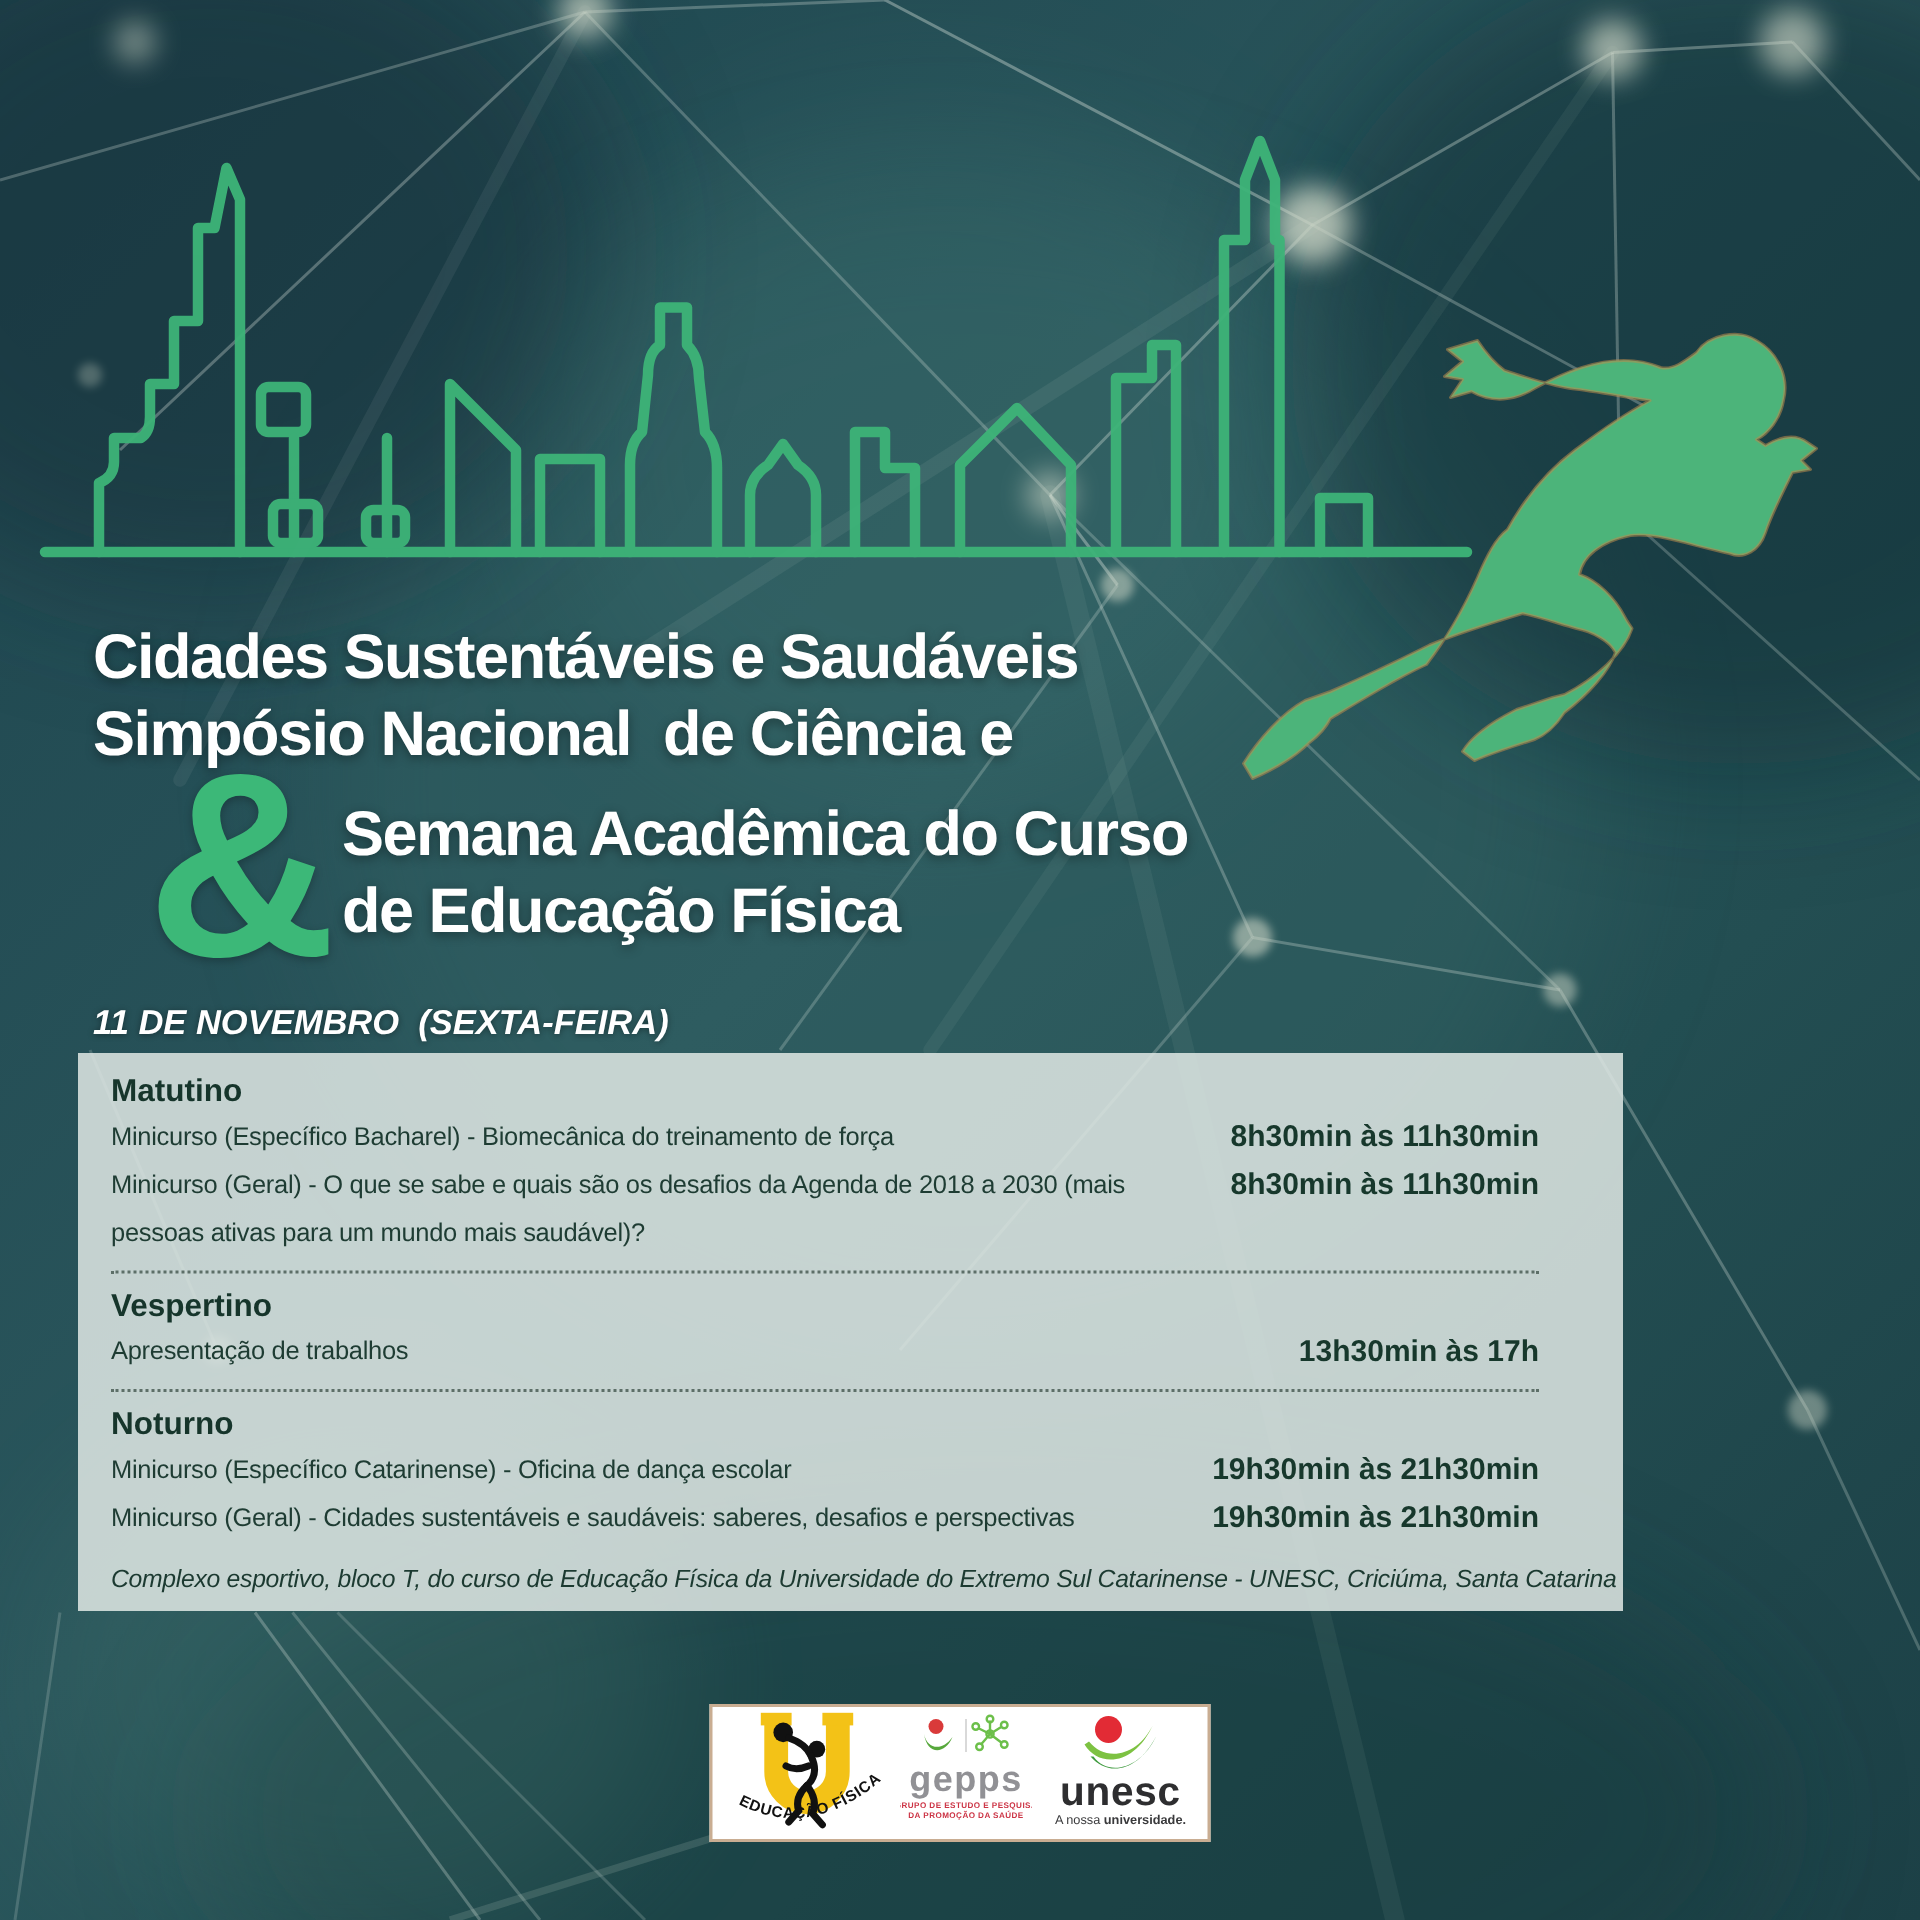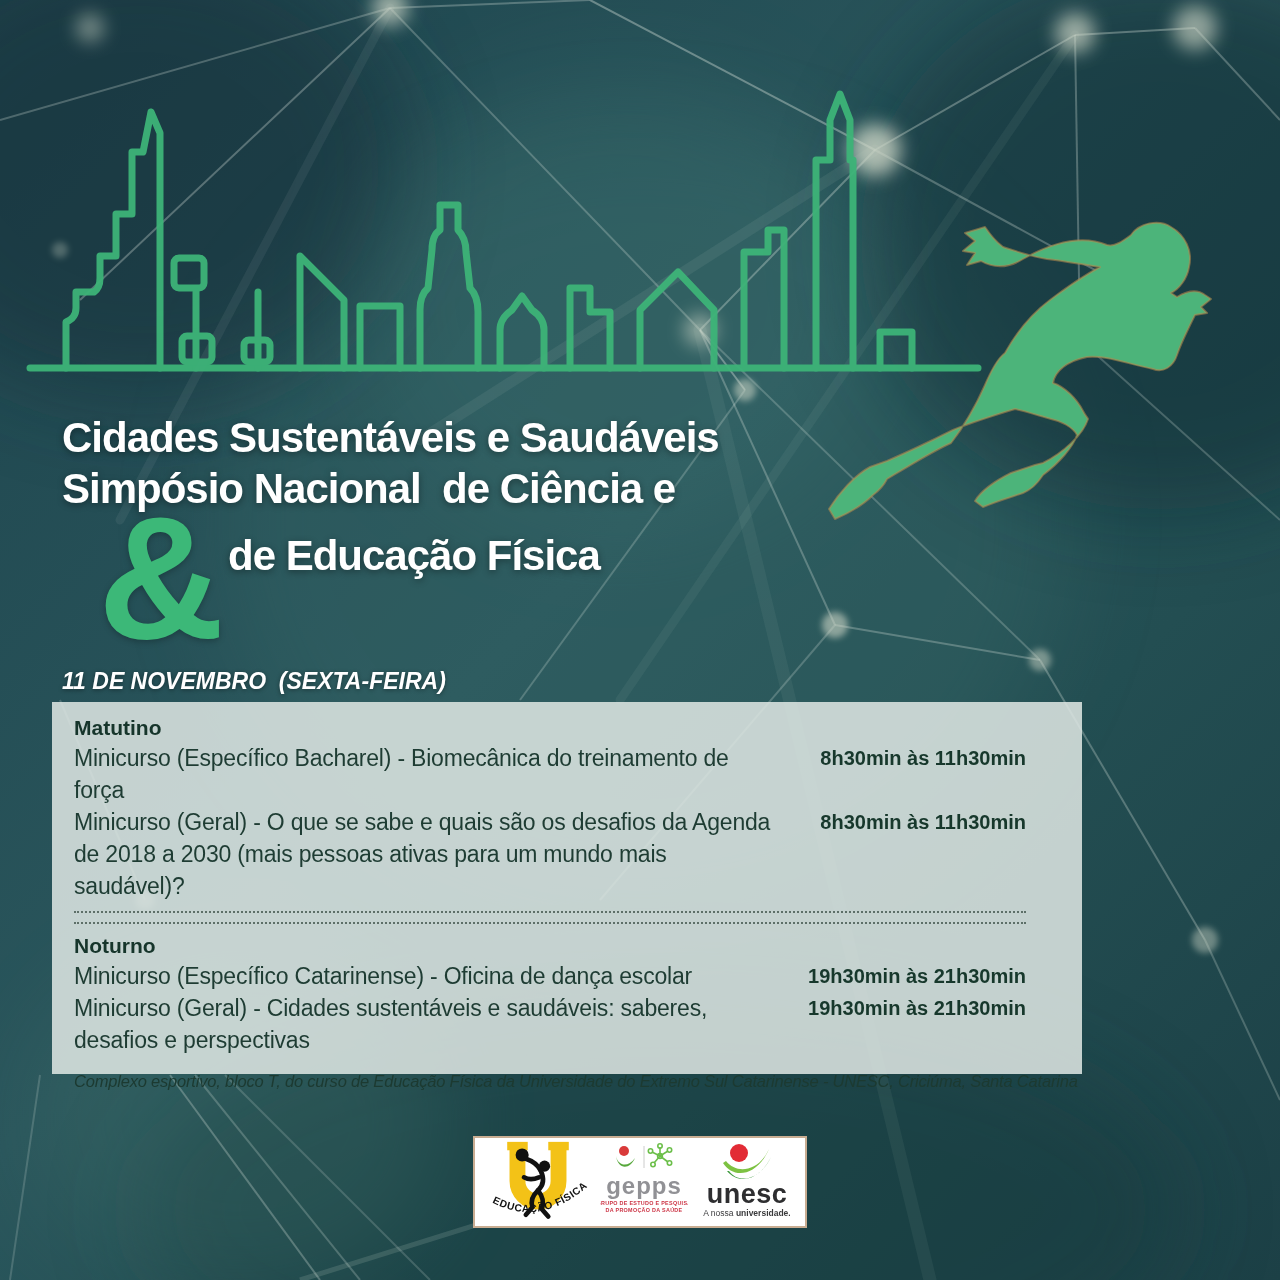--- a/index.html
+++ b/index.html
@@ -29,21 +29,21 @@
   }
   
   .panel{
     position:absolute;left:52px;top:702px;width:1030px;height:372px;z-index:4;
     background:rgba(223,232,228,0.86);
     box-sizing:border-box;padding:12px 56px 0 22px;
     color:#1d392e;
   }
   .section-name{font-size:21px;font-weight:700;color:#16352b;line-height:28px;}
   .item-row{display:flex;align-items:flex-start;}
-  .item-label{flex:1;font-size:23px;line-height:32px;letter-spacing:-0.2px;color:#1e3c33;padding-right:18px;}
+  .item-label{flex:1;font-size:17px;line-height:32px;letter-spacing:-0.2px;color:#1e3c33;padding-right:18px;}
   .item-time{width:230px;text-align:right;font-size:20px;font-weight:700;line-height:32px;color:#17382c;white-space:nowrap;}
   .separator{border-top:2px dotted #5d6f68;margin:9px 0 8px 0;height:0;}
   .location-note{
     margin-top:16px;text-align:right;font-style:italic;font-size:16.5px;
     letter-spacing:-0.2px;color:#1c3a31;white-space:nowrap;
   }
   
   .logo-strip{
     position:absolute;left:473px;top:1136px;width:334px;height:92px;z-index:6;
     background:#ffffff;border:2px solid #c9ad92;box-sizing:border-box;
@@ -197,20 +197,21 @@
   </svg>
 
   <div class="title-block">
     <div class="title-line">Cidades Sustentáveis e Saudáveis</div>
     <div class="title-line">Simpósio Nacional  de Ciência e</div>
   </div>
 
   <div class="ampersand">&amp;</div>
 
   <div class="subtitle-block">
+    <div class="title-line">Semana Acadêmica do Curso</div>
     <div class="title-line">de Educação Física</div>
   </div>
 
   <div class="date-header">11 DE NOVEMBRO  (SEXTA-FEIRA)</div>
 
   <div class="panel">
 
     <div class="section">
       <div class="section-name">Matutino</div>
       <div class="item-row">
@@ -218,20 +219,27 @@
         <div class="item-time">8h30min às 11h30min</div>
       </div>
       <div class="item-row">
         <div class="item-label">Minicurso (Geral) - O que se sabe e quais são os desafios da Agenda de 2018 a 2030 (mais pessoas ativas para um mundo mais saudável)?</div>
         <div class="item-time">8h30min às 11h30min</div>
       </div>
     </div>
 
     <div class="separator"></div>
 
+    <div class="section">
+      <div class="section-name">Vespertino</div>
+      <div class="item-row">
+        <div class="item-label">Apresentação de trabalhos</div>
+        <div class="item-time">13h30min às 17h</div>
+      </div>
+    </div>
 
     <div class="separator"></div>
 
     <div class="section">
       <div class="section-name">Noturno</div>
       <div class="item-row">
         <div class="item-label">Minicurso (Específico Catarinense) - Oficina de dança escolar</div>
         <div class="item-time">19h30min às 21h30min</div>
       </div>
       <div class="item-row">

